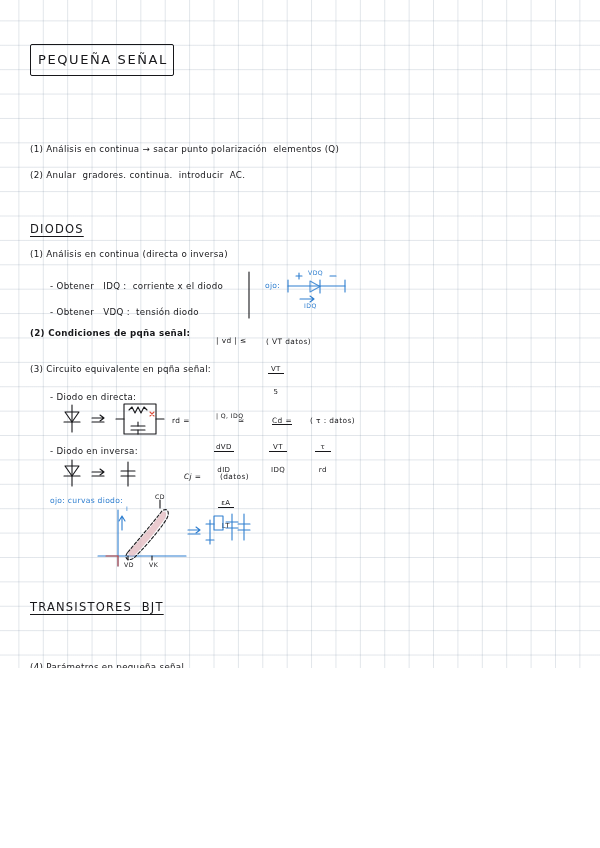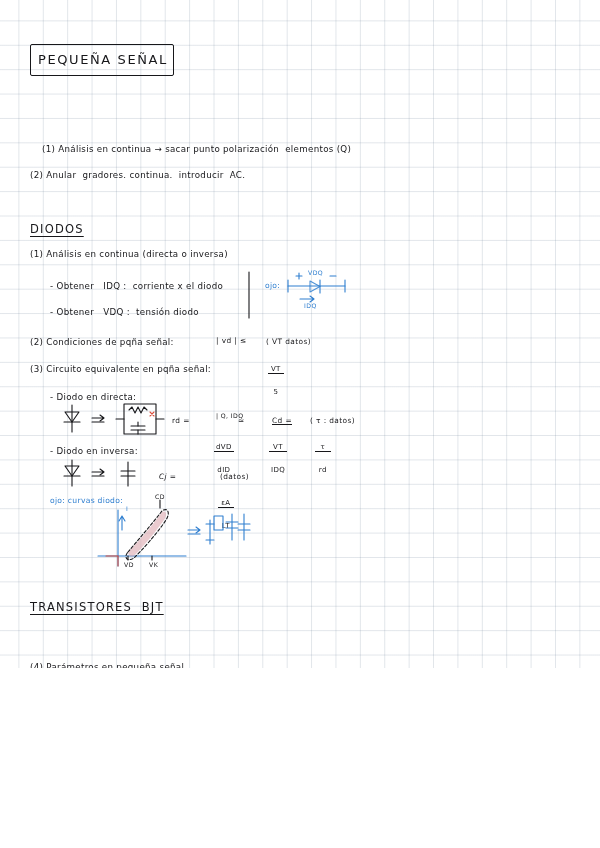--- a/index.html
+++ b/index.html
@@ -93,21 +93,21 @@
 </style>
 </head>
 <body>
 
 <div id="page">
   <div id="grid"></div>
 
   <div class="title-box"></div>
   <div class="ink title-text handwriting">PEQUEÑA SEÑAL</div>
 
-  <div class="ink line handwriting" style="left:30px; top:144px;margin-left:12px;">(1) Análisis en continua → sacar punto polarización  elementos (Q)</div>
+  <div class="ink line handwriting" style="left:30px; top:144px;">(1) Análisis en continua → sacar punto polarización  elementos (Q)</div>
   <div class="ink line handwriting" style="left:30px; top:170px;">(2) Anular  gradores. continua.  introducir  AC.</div>
 
   <div class="ink sec ul handwriting" style="left:30px; top:222px;">DIODOS</div>
 
   <div class="ink line handwriting" style="left:30px; top:249px;">(1) Análisis en continua (directa o inversa)</div>
   <div class="ink line handwriting" style="left:50px; top:281px;">- Obtener   IDQ :  corriente x el diodo</div>
   <div class="ink line handwriting" style="left:50px; top:307px;">- Obtener   VDQ :  tensión diodo</div>
 
   <div class="ink line blue handwriting" style="left:265px; top:281px; font-size:7.6px;">ojo:</div>
   <div class="ink tiny blue handwriting" style="left:308px; top:269px;">VDQ</div>
@@ -122,21 +122,21 @@
 
     <path class="stroke-b" d="M296,276 L302,276 M299,273 L299,279"></path>
     <path class="stroke-b" d="M330,276 L336,276"></path>
 
     <path class="stroke-b" d="M310,281 L310,292 L320,286.5 Z" fill="#2f7fd0" opacity="0.85"></path>
     <path class="stroke-b" d="M320,280 L320,293"></path>
 
     <path class="stroke-b" d="M300,299 L314,299 M310,296 L314,299 L310,302"></path>
   </svg>
 
-  <div class="ink line handwriting" style="left:30px; top:337px;">(2) Condiciones de pqña señal:</div>
+  <div class="ink line handwriting" style="left:30px; top:328px;font-weight:bold;">(2) Condiciones de pqña señal:</div>
   <div class="ink small handwriting" style="left:216px; top:336px;">| vd | ≤</div>
   <div class="ink handwriting" style="left:246px; top:332px;">
     <span class="frac">
       <span class="num">VT</span>
       <span class="den">5</span>
     </span>
   </div>
   <div class="ink small handwriting" style="left:266px; top:337px;">( VT datos)</div>
 
   <div class="ink line handwriting" style="left:30px; top:364px;">(3) Circuito equivalente en pqña señal:</div>
@@ -191,21 +191,21 @@
   <svg style="left:0; top:0; width:600px; height:848px;">
     <path class="stroke" d="M72,460 L72,486"></path>
     <path class="stroke" d="M65,466 L79,466 L72,476 Z"></path>
     <path class="stroke" d="M64,476 L80,476"></path>
     <path class="stroke" d="M92,472 L104,472 M100,469 L104,472 L100,475"></path>
     <path class="stroke" d="M92,476 L104,476"></path>
 
     <path class="stroke" d="M128,462 L128,486"></path>
     <path class="stroke" d="M121,471 L135,471 M121,476 L135,476"></path>
   </svg>
-  <div class="ink small handwriting" style="left:159px; top:472px;font-style:italic;">Cj =</div>
+  <div class="ink small handwriting" style="left:184px; top:472px;font-style:italic;">Cj =</div>
   <div class="ink handwriting" style="left:196px; top:466px;">
     <span class="frac">
       <span class="num">εA</span>
       <span class="den">LT</span>
     </span>
   </div>
   <div class="ink small handwriting" style="left:220px; top:472px;">(datos)</div>
 
   <div class="ink line blue handwriting" style="left:50px; top:496px; font-size:7.6px;">ojo: curvas diodo:</div>
 

